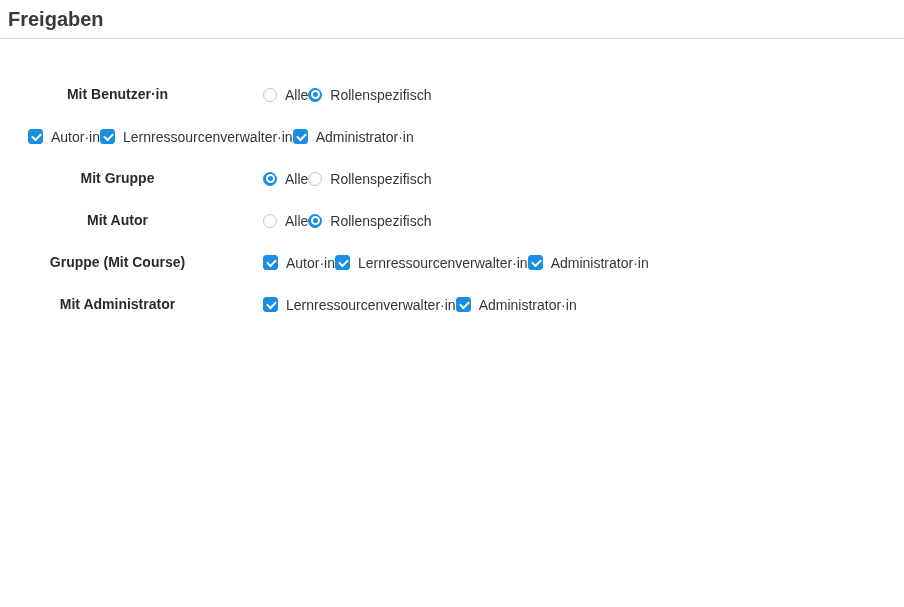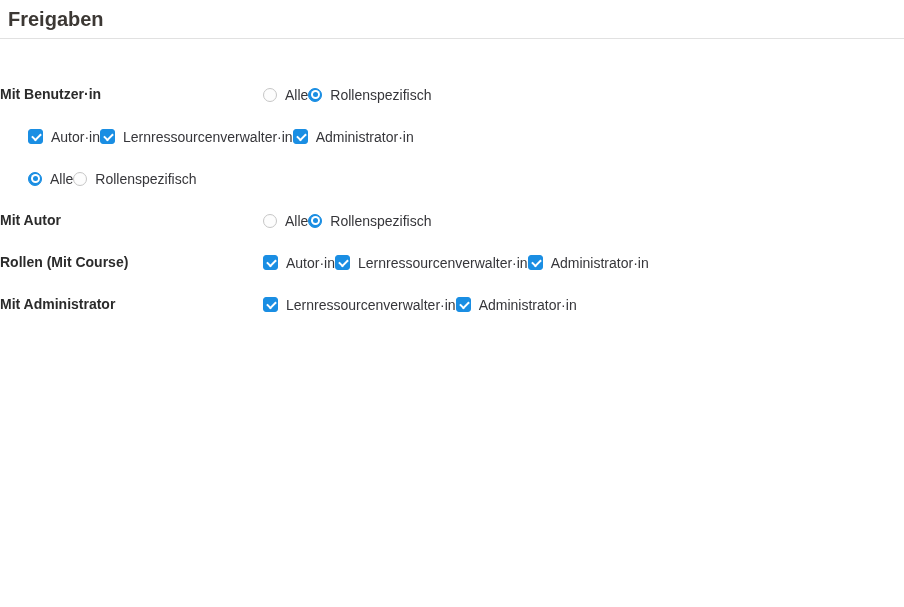--- a/index.html
+++ b/index.html
@@ -46,21 +46,21 @@
     cursor: pointer;
   }
   .form-row {
     display: flex;
     align-items: flex-start;
     margin-bottom: 15px;
   }
   .row-label {
     width: 235px;
     flex: 0 0 235px;
-    text-align: left;
+    text-align: center;
     font-weight: bold;
     color: #2b2b2b;
     line-height: 27px;
   }
   .options {
     margin-left: 28px;
     display: flex;
     flex-direction: row;
   }
   .option {
@@ -165,20 +165,21 @@
           <span class="opt-text">Lernressourcenverwalter·in</span>
         </label>
         <label class="option">
           <span class="checkbox on"></span>
           <span class="opt-text">Administrator·in</span>
         </label>
       </div>
     </div>
 
     <div class="form-row">
+      <div class="row-label">Mit Gruppe</div>
       <div class="options">
         <label class="option">
           <span class="radio on"></span>
           <span class="opt-text">Alle</span>
         </label>
         <label class="option">
           <span class="radio"></span>
           <span class="opt-text">Rollenspezifisch</span>
         </label>
       </div>
@@ -192,21 +193,21 @@
           <span class="opt-text">Alle</span>
         </label>
         <label class="option">
           <span class="radio on"></span>
           <span class="opt-text">Rollenspezifisch</span>
         </label>
       </div>
     </div>
 
     <div class="form-row">
-      <div class="row-label">Rollen (Mit Course)</div>
+      <div class="row-label">Gruppe (Mit Course)</div>
       <div class="options">
         <label class="option">
           <span class="checkbox on"></span>
           <span class="opt-text">Autor·in</span>
         </label>
         <label class="option">
           <span class="checkbox on"></span>
           <span class="opt-text">Lernressourcenverwalter·in</span>
         </label>
         <label class="option">

